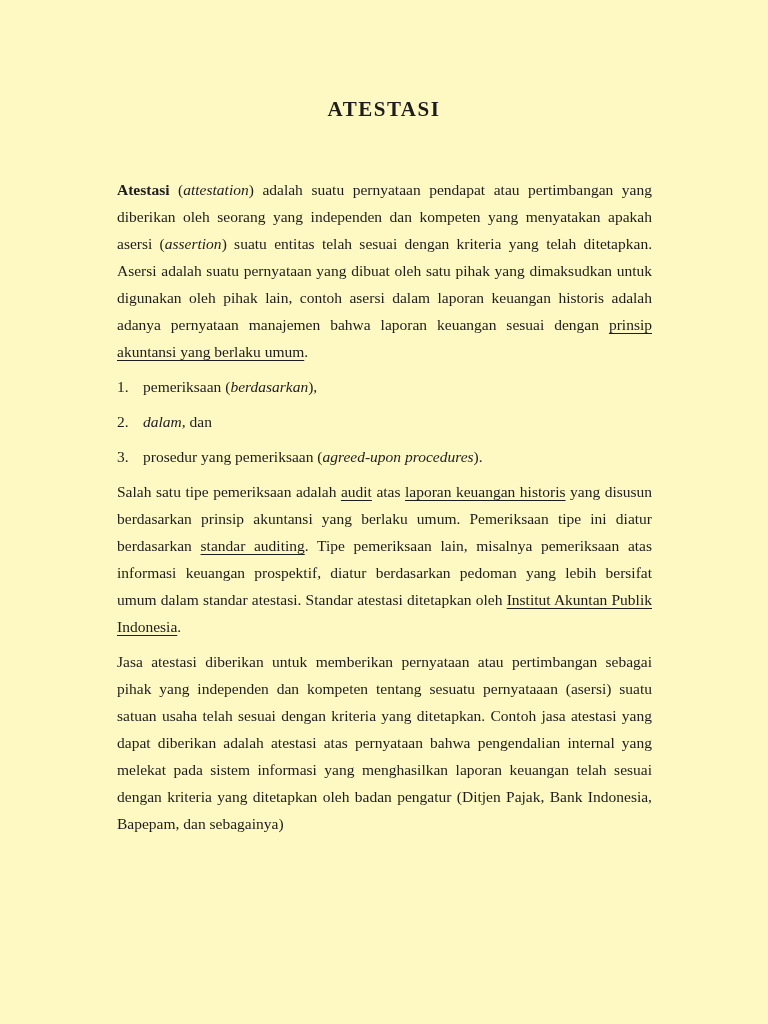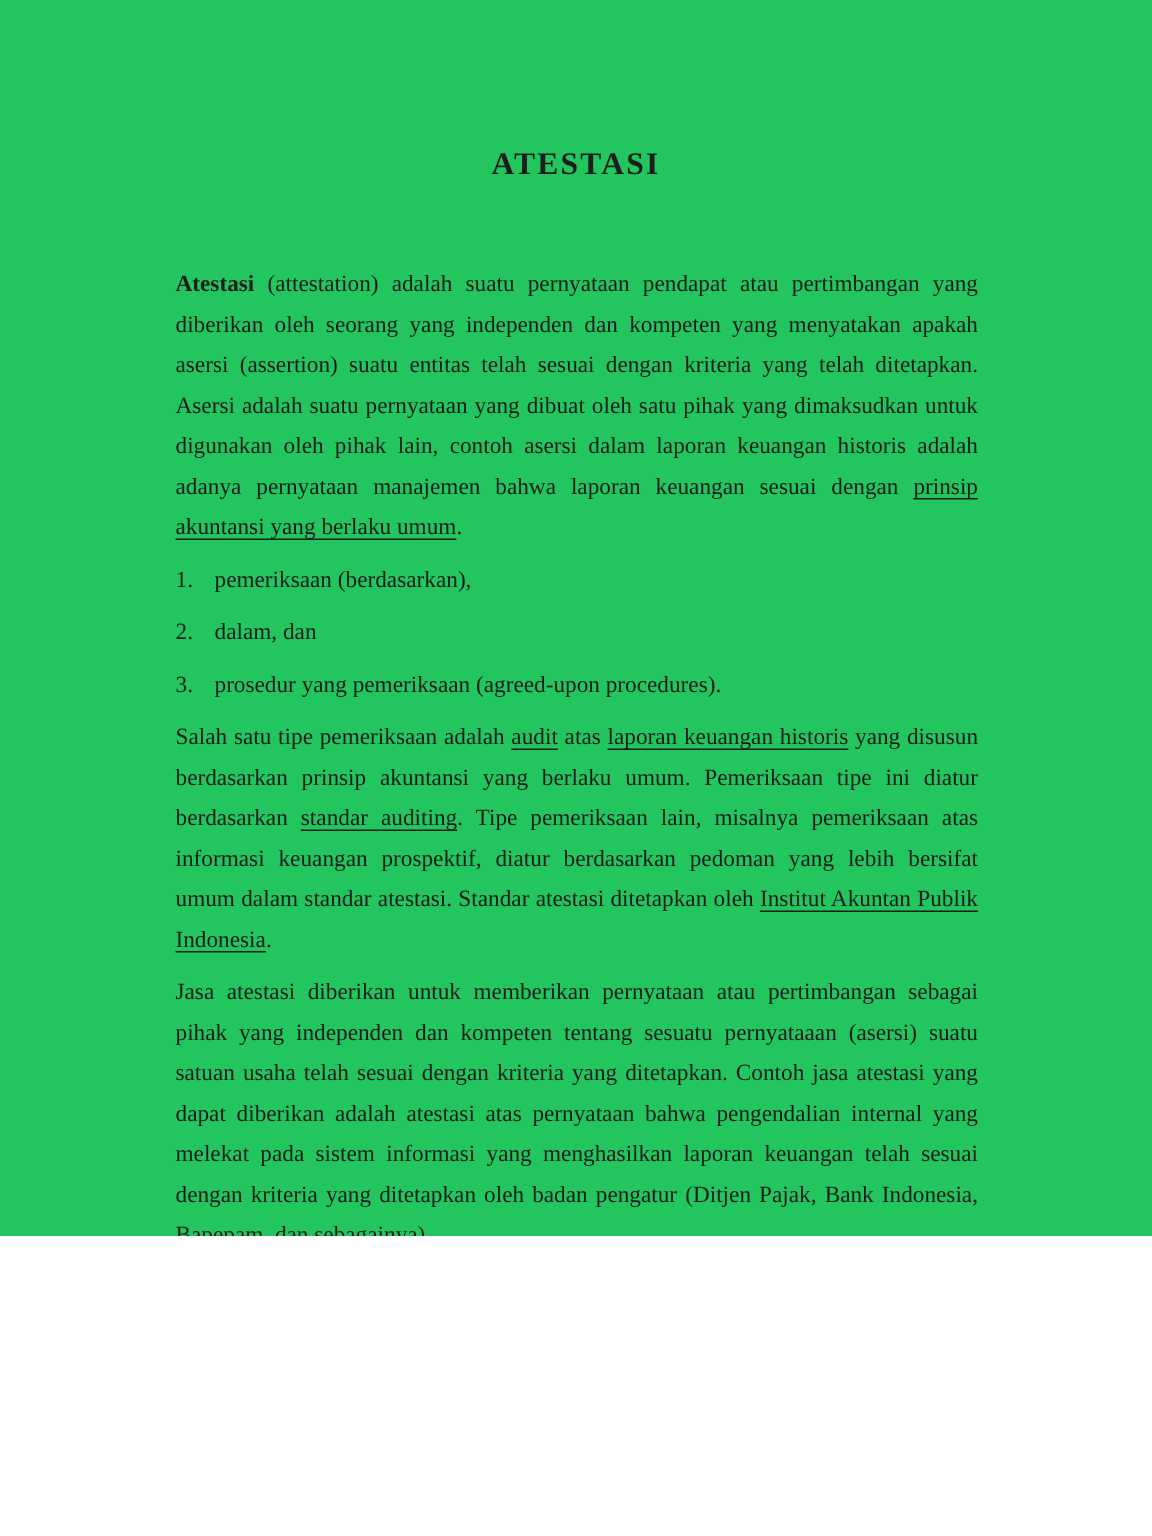--- a/index.html
+++ b/index.html
@@ -4,22 +4,22 @@
 <style>
   html, body { margin: 0; padding: 0; background: #ffffff; }
   body {
     width: 768px; height: 1024px;
     font-family: "Liberation Serif", "DejaVu Serif", serif;
     color: #1d1d1d;
     -webkit-font-smoothing: antialiased;
   }
   .page {
     position: relative;
-    width: 768px; height: 824px;
-    background: #22c55e;
+    width: 768px; height: 1024px;
+    background: #fef9c3;
     overflow: hidden;
   }
   .doc-title {
     margin: 0;
     padding-top: 97px;
     text-align: center;
     font-size: 21px;
     font-weight: 700;
     letter-spacing: 1.5px;
   }
@@ -27,21 +27,21 @@
     margin: 54px 116px 0 117px;
     font-size: 15.5px;
     line-height: 27px;
     text-align: justify;
   }
   .doc-body p { margin: 0 0 8px 0; }
   .list-item { display: flex; margin: 0 0 8px 0; text-align: left; }
   .list-number { flex: 0 0 26px; }
   .list-text { flex: 1; }
   .b { font-weight: 700; }
-  .i { }
+  .i { font-style: italic; }
   .u { text-decoration: underline; text-underline-offset: 3px; }
 </style>
 </head>
 <body>
 
 <div class="page">
   <h1 class="doc-title">ATESTASI</h1>
   <div class="doc-body">
       <p><span class="b">Atestasi </span><span class="">(</span><span class="i">attestation</span><span class="">) adalah suatu pernyataan pendapat atau pertimbangan yang diberikan oleh seorang yang independen dan kompeten yang menyatakan apakah asersi (</span><span class="i">assertion</span><span class="">) suatu entitas telah sesuai dengan kriteria yang telah ditetapkan. Asersi adalah suatu pernyataan yang dibuat oleh satu pihak yang dimaksudkan untuk digunakan oleh pihak lain, contoh asersi dalam laporan keuangan historis adalah adanya pernyataan manajemen bahwa laporan keuangan sesuai dengan </span><span class="u">prinsip akuntansi yang berlaku umum</span><span class="">.</span></p>
       <div class="list-item">

